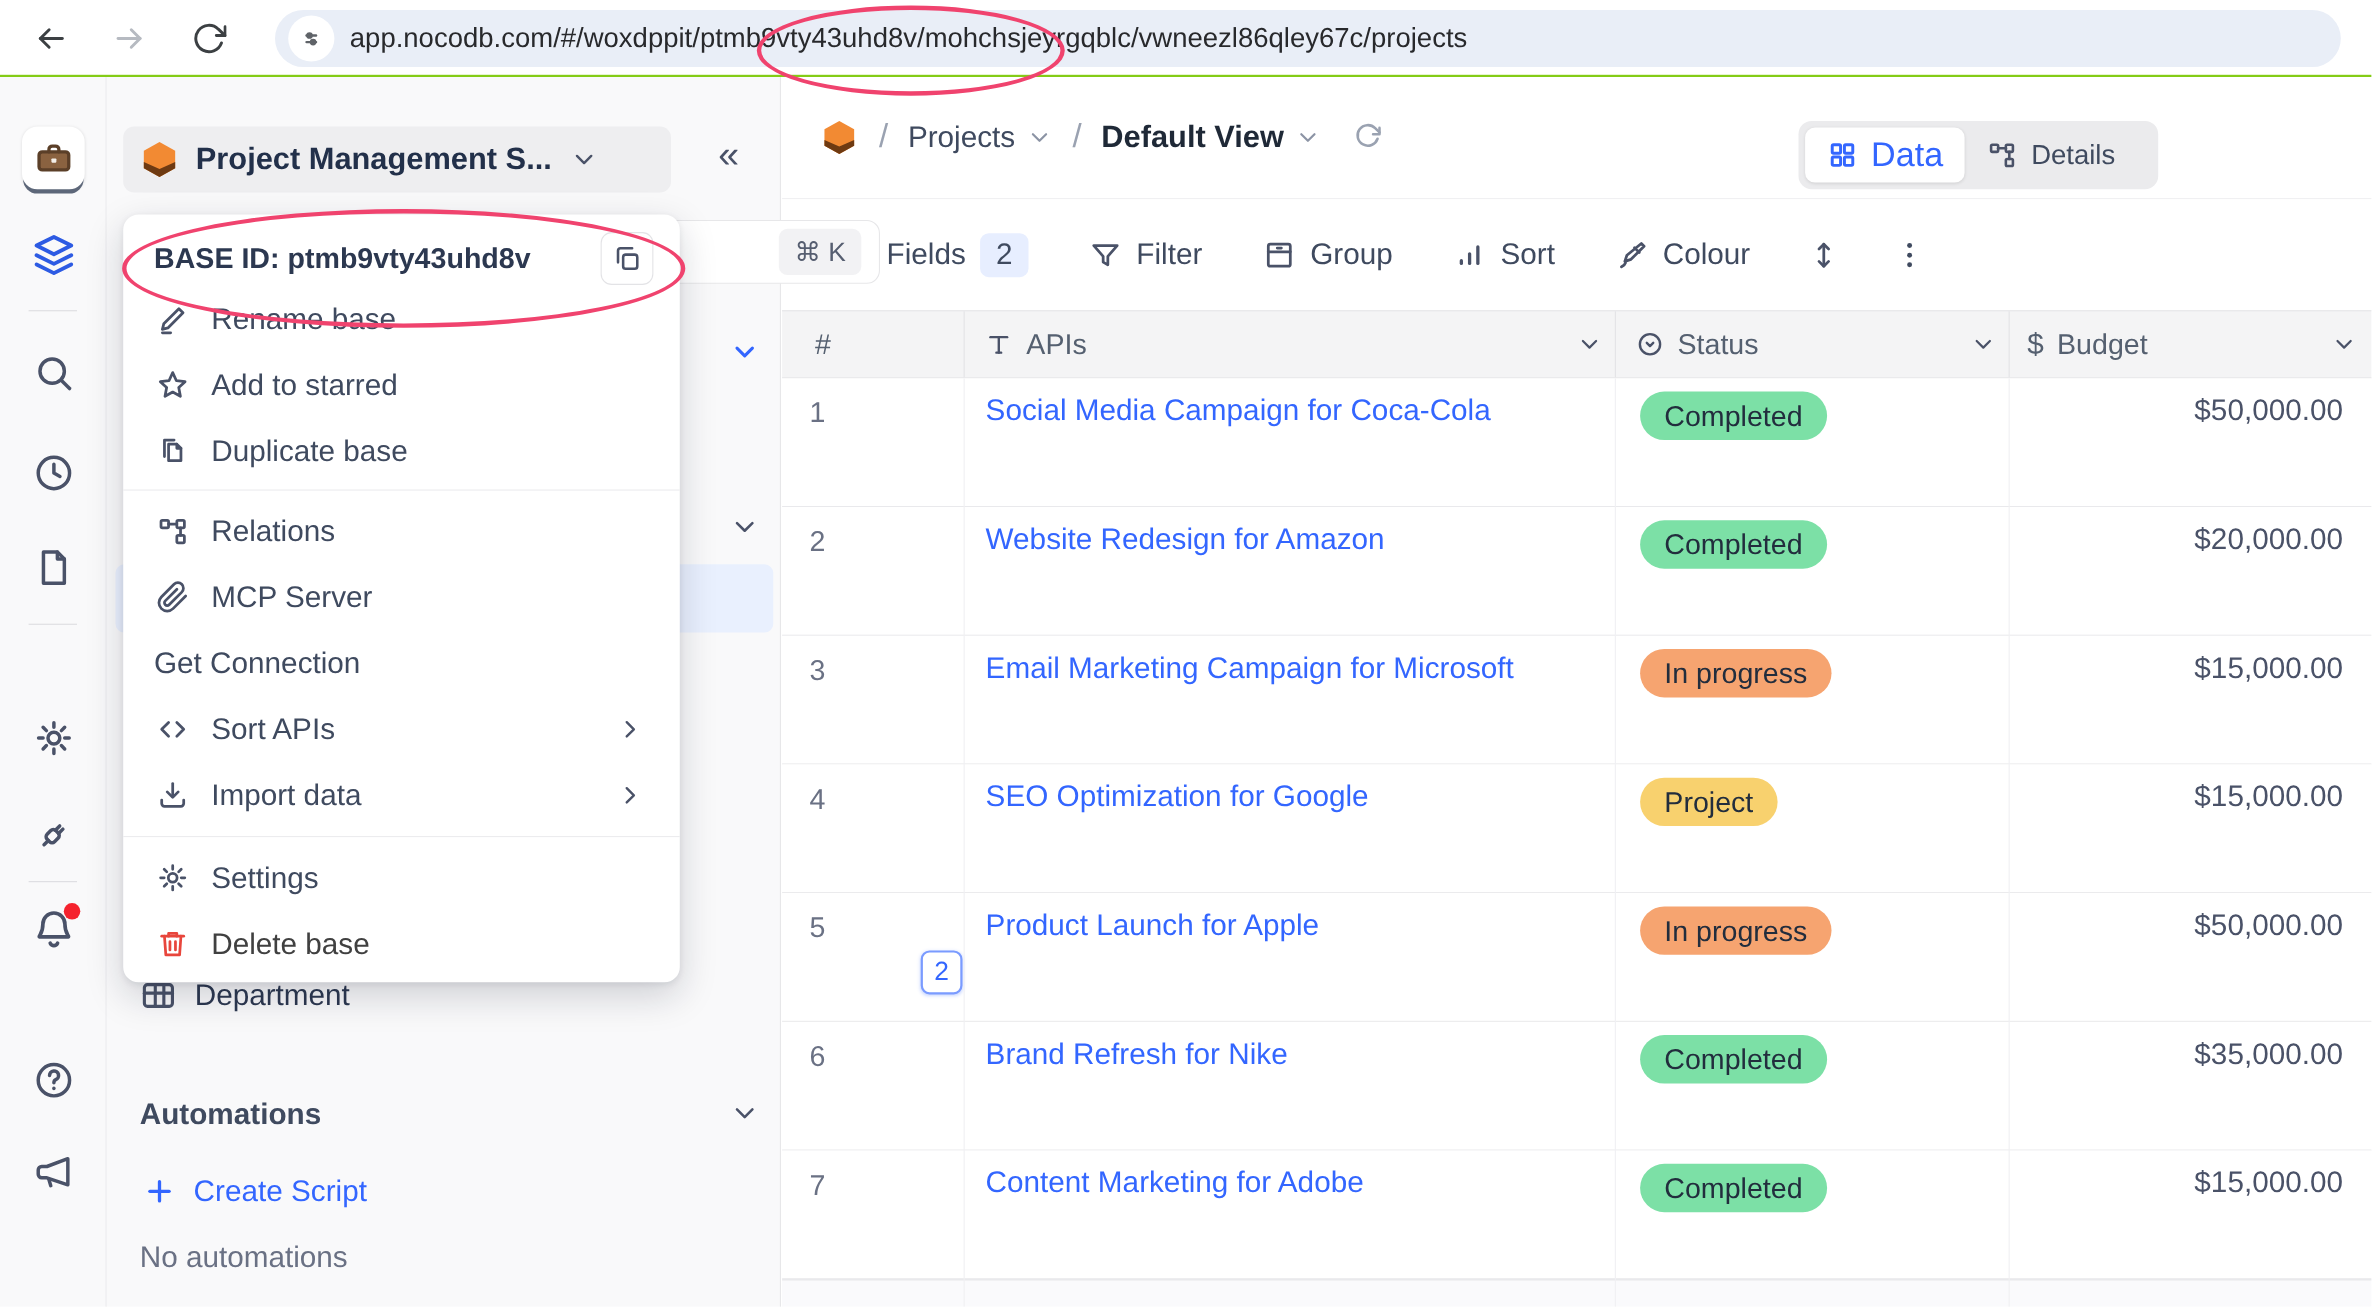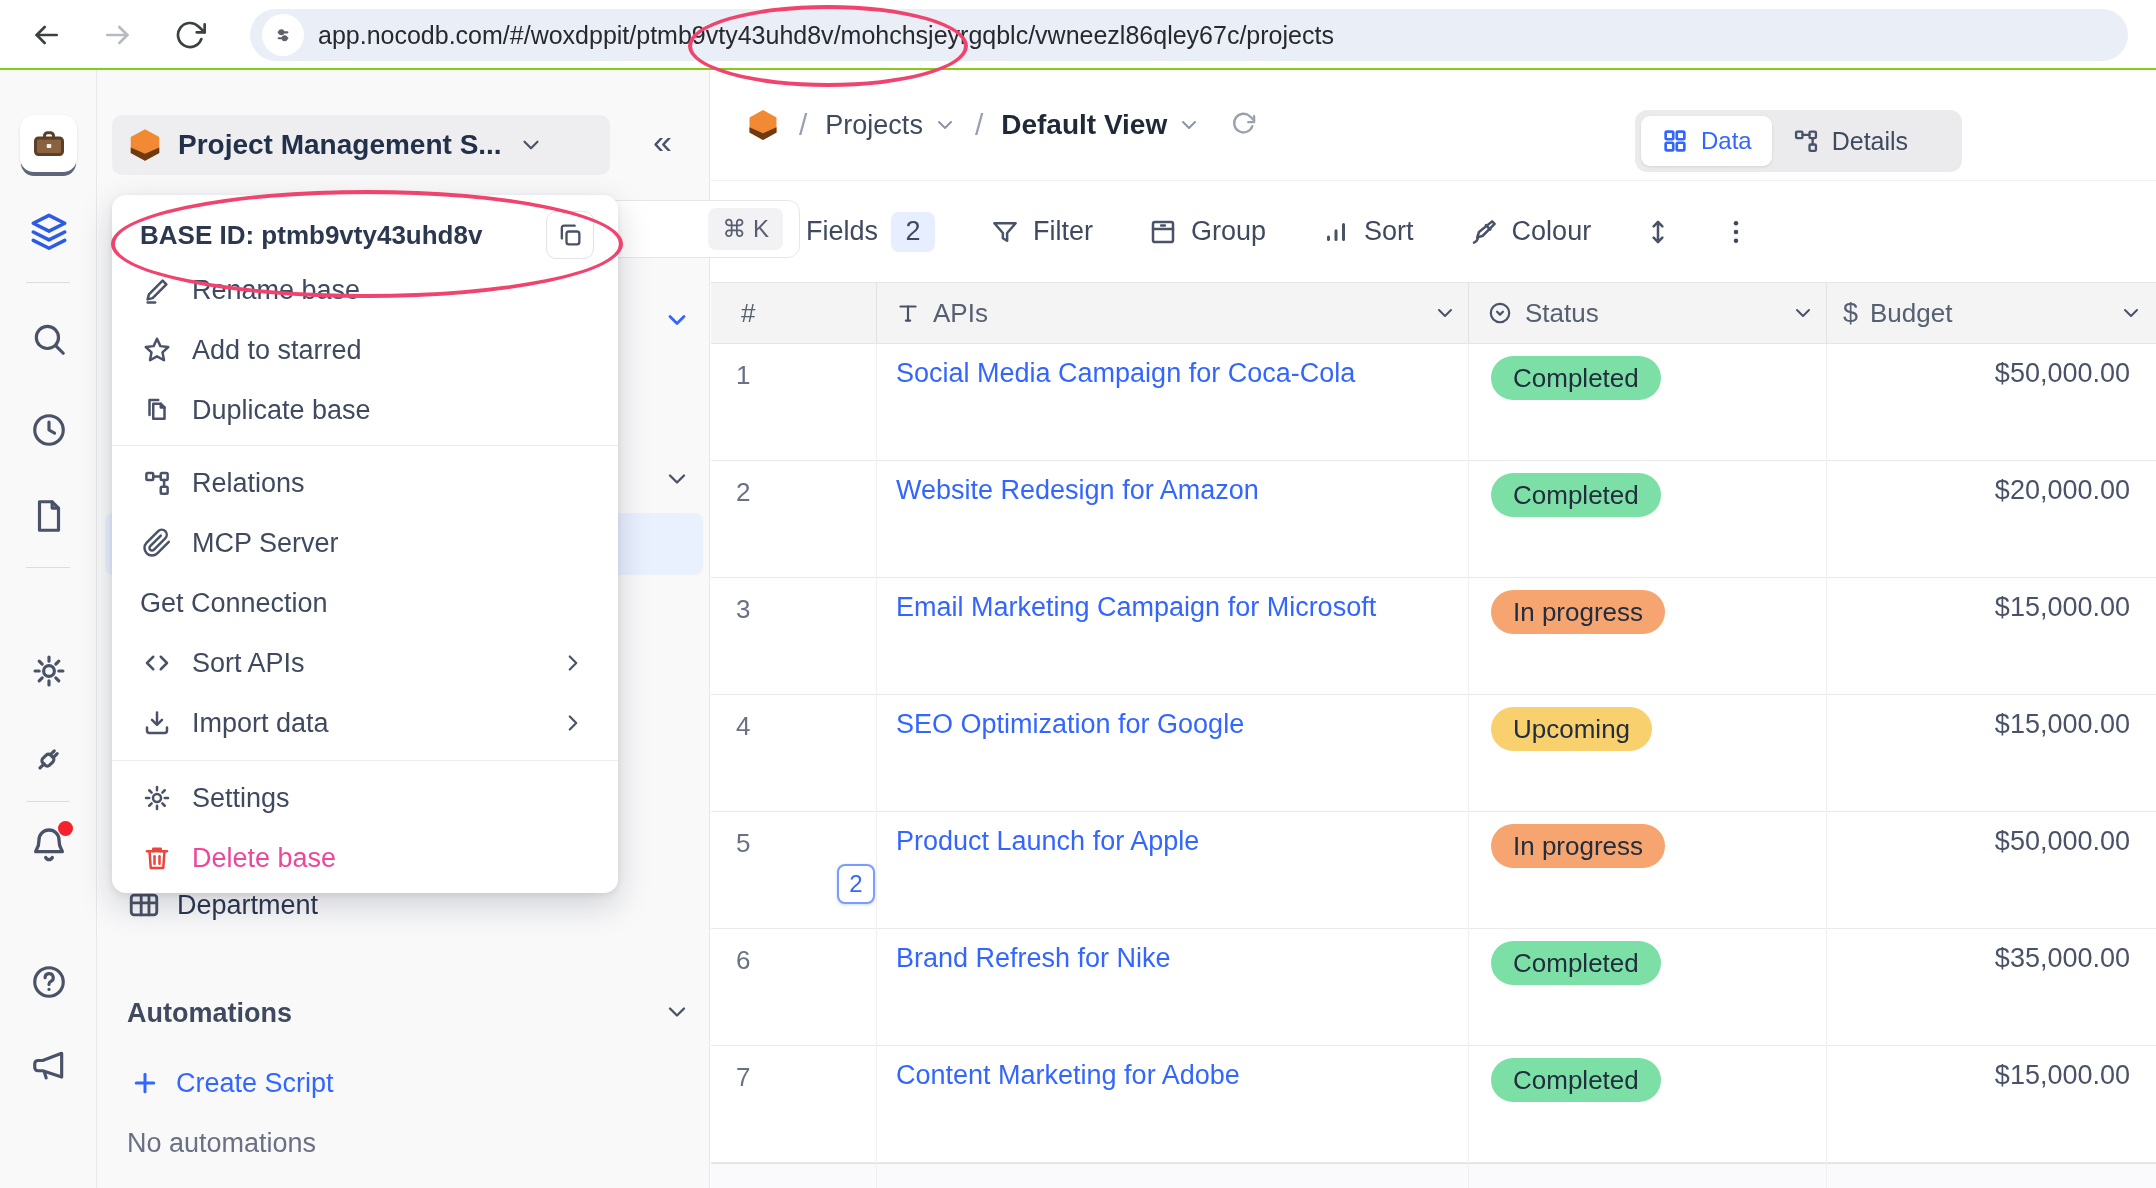--- a/index.html
+++ b/index.html
@@ -38,37 +38,37 @@
   .side-label { font-size:27px; color:#2c3850; margin-left:16px; }
   .auto-head { font-size:27px; font-weight:700; color:#3f4a5f; }
   .link-blue { color:#3366ff; }
 
   
   .menu { position:absolute; left:15px; top:125px; width:506px; height:698px; background:#fff; border-radius:14px; box-shadow:0 12px 34px rgba(15,23,42,.18), 0 2px 6px rgba(15,23,42,.08); z-index:30; }
   .menu-item { position:absolute; left:14px; width:478px; height:52px; display:flex; align-items:center; border-radius:8px; cursor:pointer; }
   .menu-item .mi-icon { width:34px; margin-left:14px; display:flex; justify-content:center; }
   .menu-item .mi-label { font-size:27px; color:#3f4a5f; margin-left:18px; }
   .menu-item.no-icon .mi-label { margin-left:14px; }
-  .menu-item.danger .mi-label { color:#ec4899; }
+  .menu-item.danger .mi-label { color:#404040; }
   .menu-div { position:absolute; left:0; width:506px; height:1px; background:#ececee; }
   .baseid-row { position:absolute; left:14px; top:12px; width:478px; height:56px; display:flex; align-items:center; }
   .baseid-text { font-size:26px; font-weight:700; color:#2c3850; margin-left:14px; }
   .copy-btn { position:absolute; right:10px; top:4px; width:48px; height:48px; border:1px solid #e3e3e6; border-radius:10px; display:flex; align-items:center; justify-content:center; cursor:pointer; background:#fff; }
   .sub-arrow { position:absolute; right:18px; }
 
   
   .main { position:absolute; left:711px; top:70px; width:1445px; height:1118px; background:#fff; }
   .crumb { position:absolute; top:0; left:0; width:1445px; height:110px; }
   .crumb-inner { position:absolute; left:34px; top:0; height:110px; display:flex; align-items:center; gap:18px; }
   .crumb-sep { font-size:30px; color:#9aa2b1; }
   .crumb-link { font-size:27px; color:#3f4a5f; display:flex; align-items:center; gap:10px; cursor:pointer; }
   .crumb-view { font-size:28px; font-weight:700; color:#1f2937; display:flex; align-items:center; gap:10px; cursor:pointer; }
   .seg { position:absolute; right:194px; top:40px; width:327px; height:62px; background:#ebebed; border-radius:12px; display:flex; align-items:center; padding:6px; }
   .seg-data { height:50px; background:#fff; border-radius:9px; box-shadow:0 1px 3px rgba(0,0,0,.1); display:flex; align-items:center; padding:0 20px; gap:12px; cursor:pointer; }
-  .seg-data span { font-size:24px; color:#3366ff; }
+  .seg-data span { font-size:31px; color:#3366ff; }
   .seg-details { height:50px; display:flex; align-items:center; padding:0 20px; gap:12px; cursor:pointer; }
   .seg-details span { font-size:25px; color:#3f4a5f; }
 
   .toolbar { position:absolute; left:0; top:110px; width:1445px; height:102px; border-top:1px solid #f0f0f2; display:flex; align-items:center; }
   .tool { display:flex; align-items:center; gap:13px; cursor:pointer; }
   .tool span { font-size:27px; color:#3f4a5f; }
   .count-badge { min-width:44px; height:40px; background:#e7eeff; border-radius:8px; display:flex; align-items:center; justify-content:center; font-size:26px; color:#3366ff; }
 
   .thead { position:absolute; left:0; top:212px; width:1445px; height:62px; background:#f4f4f5; border-top:1px solid #e5e5e8; border-bottom:1px solid #e5e5e8; }
   .th { position:absolute; top:0; height:60px; display:flex; align-items:center; font-size:26px; color:#556070; }
@@ -577,21 +577,21 @@
 
     <div class="cell-name">Email Marketing Campaign for Microsoft</div>
     <div class="pill" style="background: rgb(246, 164, 112);">In progress</div>
     <div class="cell-budget">$15,000.00</div>
   </div>
 
   <div class="trow">
     <div class="cell-num">4</div>
 
     <div class="cell-name">SEO Optimization for Google</div>
-    <div class="pill" style="background: rgb(248, 209, 110);">Upcoming</div>
+    <div class="pill" style="background: rgb(248, 209, 110);">Project</div>
     <div class="cell-budget">$15,000.00</div>
   </div>
 
   <div class="trow">
     <div class="cell-num">5</div>
     <div class="row-badge" style="display: flex;">2</div>
     <div class="cell-name">Product Launch for Apple</div>
     <div class="pill" style="background: rgb(246, 164, 112);">In progress</div>
     <div class="cell-budget">$50,000.00</div>
   </div>

